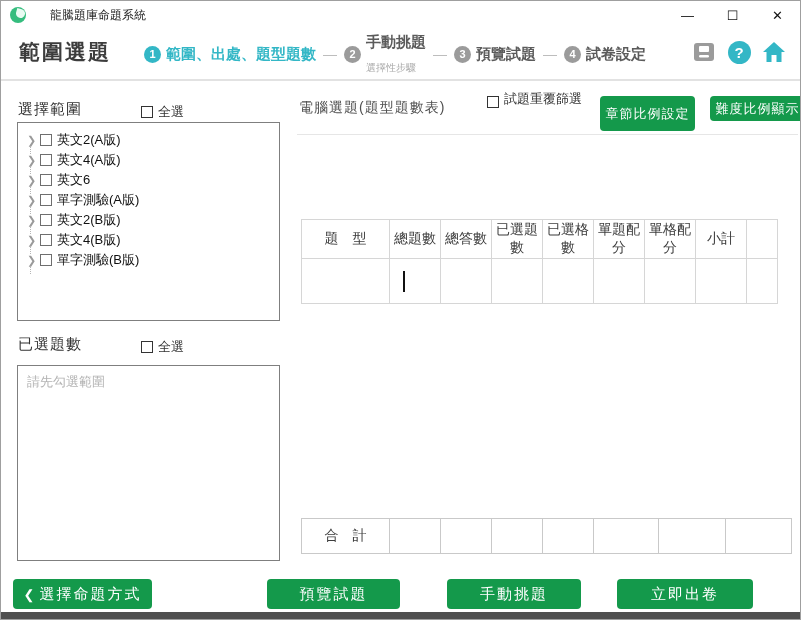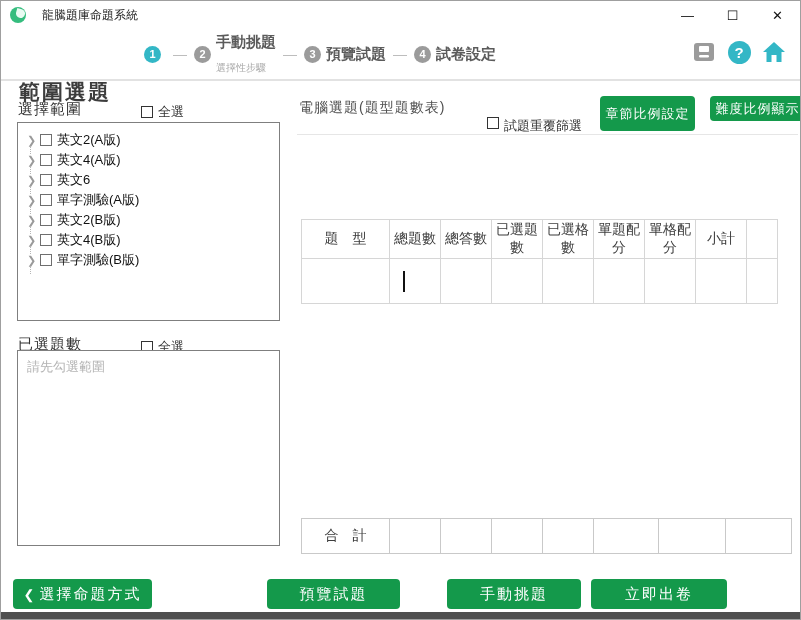--- a/index.html
+++ b/index.html
@@ -6,26 +6,26 @@
   html,body { background:#cfcfcf; }
   body { font-family:"Liberation Sans", sans-serif; }
   #window {
     position:relative; width:801px; height:620px; background:#ffffff;
     border:1px solid #9f9f9f; overflow:hidden;
   }
   
   .titlebar { position:absolute; top:0; left:0; width:100%; height:28px; background:#fff; display:flex; align-items:center; }
   .app-icon { width:16px; height:16px; margin-left:9px; border-radius:50%; background:#35bd7e; position:relative; overflow:hidden; }
   .app-icon::after { content:""; position:absolute; left:6px; top:2px; width:9px; height:9px; background:#e9fbf2; border-radius:0 50% 50% 50%; transform:rotate(15deg); }
-  .win-title { margin-left:16px; font-size:12px; color:#222;text-align:right; }
+  .win-title { margin-left:24px; font-size:12px; color:#222;text-align:right; }
   .win-controls { margin-left:auto; display:flex; height:100%; }
   .win-btn { width:45px; height:100%; display:flex; align-items:center; justify-content:center; font-size:13px; color:#111; cursor:default; }
   
   .header { position:absolute; top:28px; left:0; width:100%; height:50px; background:#fff; }
-  .page-title { position:absolute; left:18px; top:9px; font-size:21px; font-weight:bold; color:#3d3d3d; letter-spacing:2px;margin-top:40px; }
+  .page-title { position:absolute; left:18px; top:9px; font-size:21px; font-weight:bold; color:#3d3d3d; letter-spacing:2px; }
   .steps { position:absolute; left:143px; top:0; height:50px; display:flex; align-items:center; }
   .step { display:flex; align-items:center; }
   .step-circle { width:17px; height:17px; border-radius:50%; background:#9b9b9b; color:#fff; font-size:11px; font-weight:bold; display:flex; align-items:center; justify-content:center; margin-right:5px; flex:0 0 auto; }
   .step.active .step-circle { background:#33b7c6; }
   .step-label { font-size:15px; font-weight:bold; color:#5b5b5b; white-space:nowrap; }
   .step.active .step-label { color:#33b7c6; }
   .step-sub { font-size:10px; color:#a9a9a9; font-weight:normal; margin-top:9px; }
   .step-sep { color:#bdbdbd; font-size:14px; margin:0 7px; }
   .header-icons { position:absolute; right:14px; top:11px; display:flex; align-items:center; gap:11px; }
   .hicon { width:24px; height:24px; display:flex; align-items:center; justify-content:center; cursor:pointer; }
@@ -38,25 +38,25 @@
   .range-head { position:absolute; left:17px; top:99px; }
   .range-all { position:absolute; left:140px; top:101px; }
   .range-box { position:absolute; left:16px; top:121px; width:263px; height:199px; border:1px solid #7f7f7f; background:#fff; padding-top:7px; overflow:hidden; }
   .tree-item { display:flex; align-items:center; height:20px; padding-left:9px; position:relative; }
   .tree-caret { color:#9a9a9a; font-size:11px; width:13px; flex:0 0 auto; position:relative; }
   .tree-caret::after { content:""; position:absolute; left:3px; top:13px; height:7px; border-left:1px dotted #b5b5b5; }
   .tree-chk { width:12px; height:12px; border:1px solid #6e6e6e; background:#fff; margin-right:5px; flex:0 0 auto; }
   .tree-label { font-size:13px; color:#111; white-space:nowrap; }
   .source-head { position:absolute; left:17px; top:334px; }
   .source-all { position:absolute; left:140px; top:336px; }
-  .source-box { position:absolute; left:16px; top:349px; width:263px; height:196px; border:1px solid #7f7f7f; background:#fff; padding:7px 9px; }
+  .source-box { position:absolute; left:16px; top:364px; width:263px; height:196px; border:1px solid #7f7f7f; background:#fff; padding:7px 9px; }
   .placeholder { font-size:13px; color:#b3b3b3; }
   
   .r-heading { position:absolute; left:298px; top:98px; font-size:14px; color:#4f4f4f; letter-spacing:1px;text-align:right; }
-  .dup-filter { position:absolute; left:486px; top:116px; display:flex; align-items:flex-start; }
+  .dup-filter { position:absolute; left:486px; top:89px; display:flex; align-items:flex-end; }
   .btn-green { background:#14994b; color:#fff; border:none; border-radius:4px; font-size:13px; font-family:"Liberation Sans", sans-serif; letter-spacing:1px; cursor:pointer; }
   .btn-chapter { position:absolute; left:599px; top:95px; width:95px; height:35px; }
   .btn-difficulty { position:absolute; left:701px; top:95px; width:95px; height:25px;margin-left:8px; }
   .r-rule { position:absolute; left:296px; top:133px; width:501px; height:1px; background:#e6e6e6; }
   .btn-type-order { position:absolute; left:299px; top:184px; width:102px; height:24px; background:#9e9e9e; color:#fff; border:none; border-radius:4px; font-size:13px; letter-spacing:1px; cursor:pointer; font-family:"Liberation Sans", sans-serif; }
   table { border-collapse:collapse; }
   .qtable { position:absolute; left:300px; top:218px; }
   .qtable th, .qtable td { border:1px solid #d6d6d6; font-weight:normal; }
   .qtable th { height:39px; font-size:14px; color:#3c3c3c; text-align:center; }
   .qtable td { height:45px; position:relative; }
@@ -65,21 +65,21 @@
   @keyframes blink { 50% { opacity:0; } }
   .ttable { position:absolute; left:300px; top:517px; }
   .ttable td { border:1px solid #c9c9c9; height:35px; font-size:14px; color:#3c3c3c; }
   .t0{width:88px; text-align:center;} .tN{width:51px;} .t5{width:65px;} .t6{width:67px;} .t7{width:66px;}
   
   .footer-btn { position:absolute; top:578px; height:30px; background:#14994b; color:#fff; border:none; border-radius:4px; font-size:15px; letter-spacing:2px; cursor:pointer; font-family:"Liberation Sans", sans-serif; display:flex; align-items:center; justify-content:center; }
   .btn-back { left:12px; width:139px; }
   .btn-back .chev { font-size:13px; margin-right:5px; letter-spacing:0; }
   .btn-preview { left:266px; width:133px; }
   .btn-manual { left:446px; width:134px; }
-  .btn-generate { left:590px; width:136px; }
+  .btn-generate { left:616px; width:136px; }
   .bottom-edge { position:absolute; left:0; bottom:0; width:100%; height:7px; background:#4f4f4f; }
 </style>
 </head>
 <body>
 
 <div id="window">
 
   <div class="titlebar">
     <div class="app-icon"></div>
     <span class="win-title">龍騰題庫命題系統</span>
@@ -88,20 +88,21 @@
       <div class="win-btn">☐</div>
       <div class="win-btn">✕</div>
     </div>
   </div>
 
   <div class="header">
     <div class="page-title">範圍選題</div>
     <div class="steps">
       <div class="step active">
         <div class="step-circle">1</div>
+        <div class="step-label">範圍、出處、題型題數</div>
       </div>
       <span class="step-sep">—</span>
       <div class="step">
         <div class="step-circle">2</div>
         <div>
           <div class="step-label">手動挑題</div>
           <div class="step-sub">選擇性步驟</div>
         </div>
       </div>
       <span class="step-sep">—</span>

